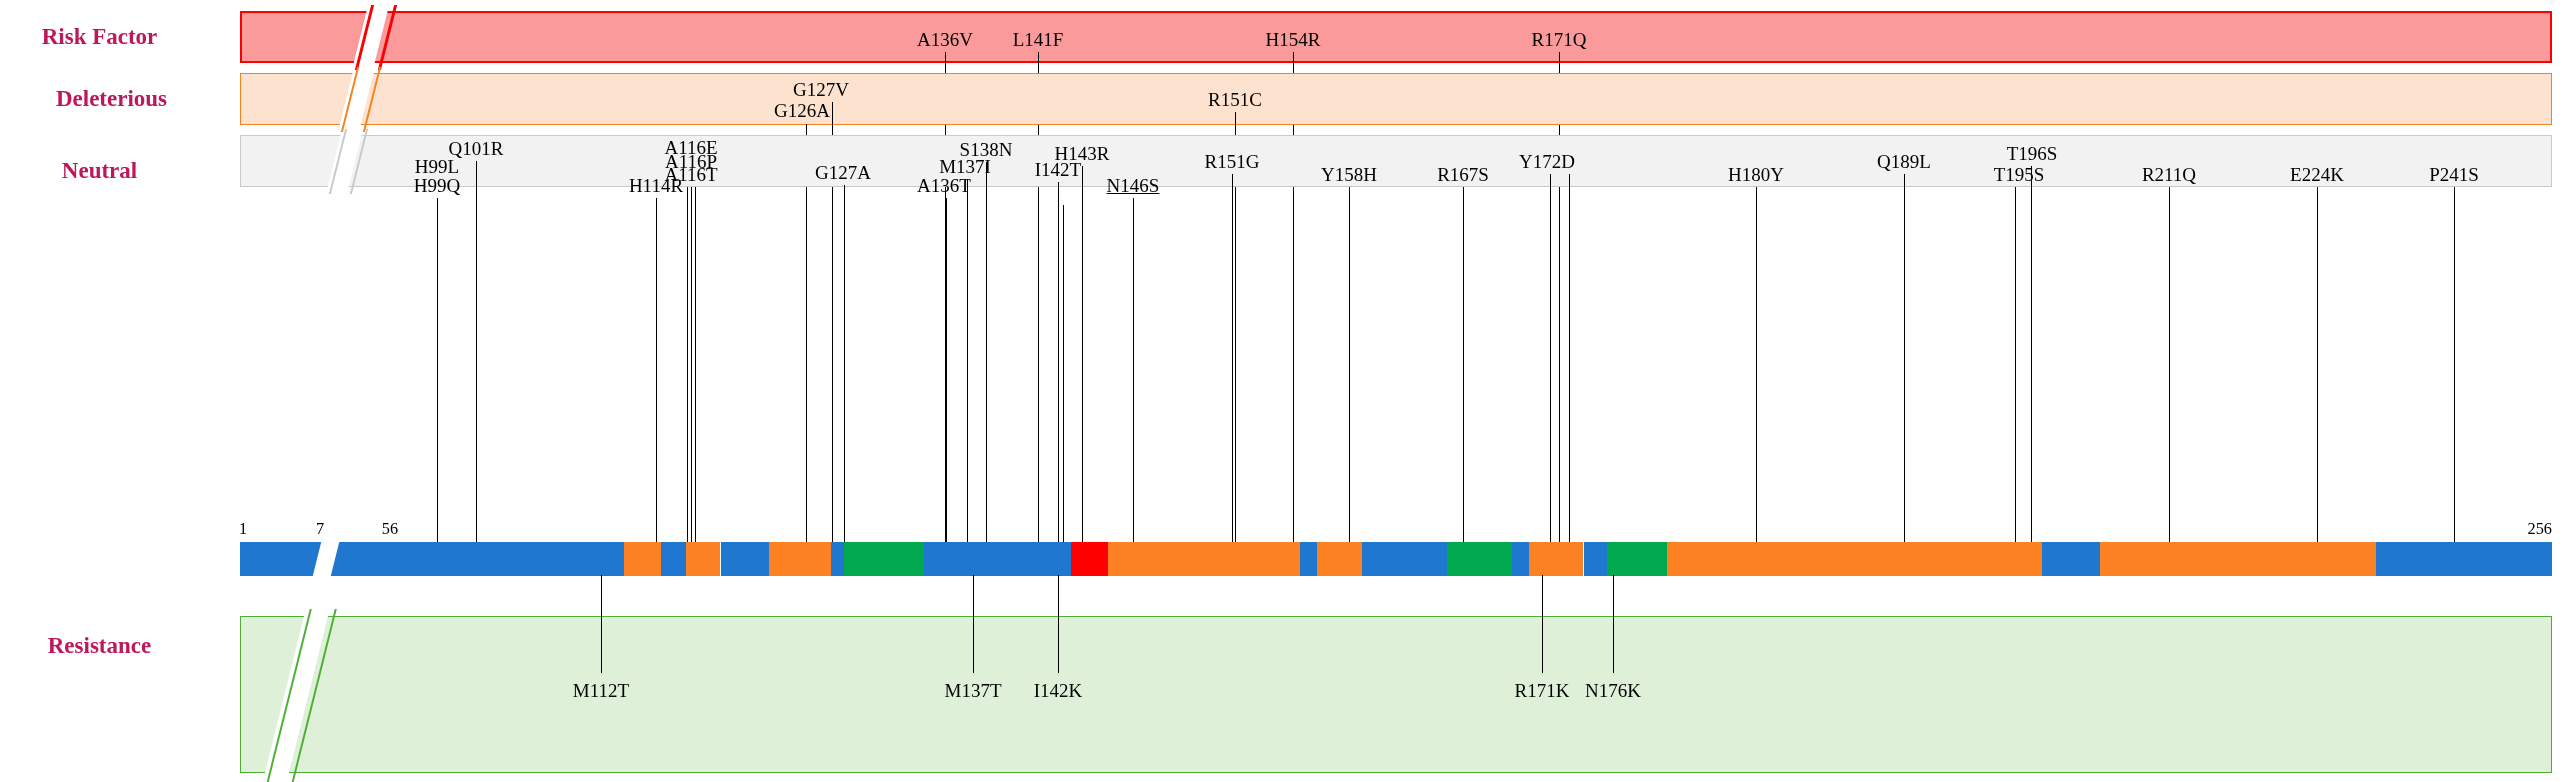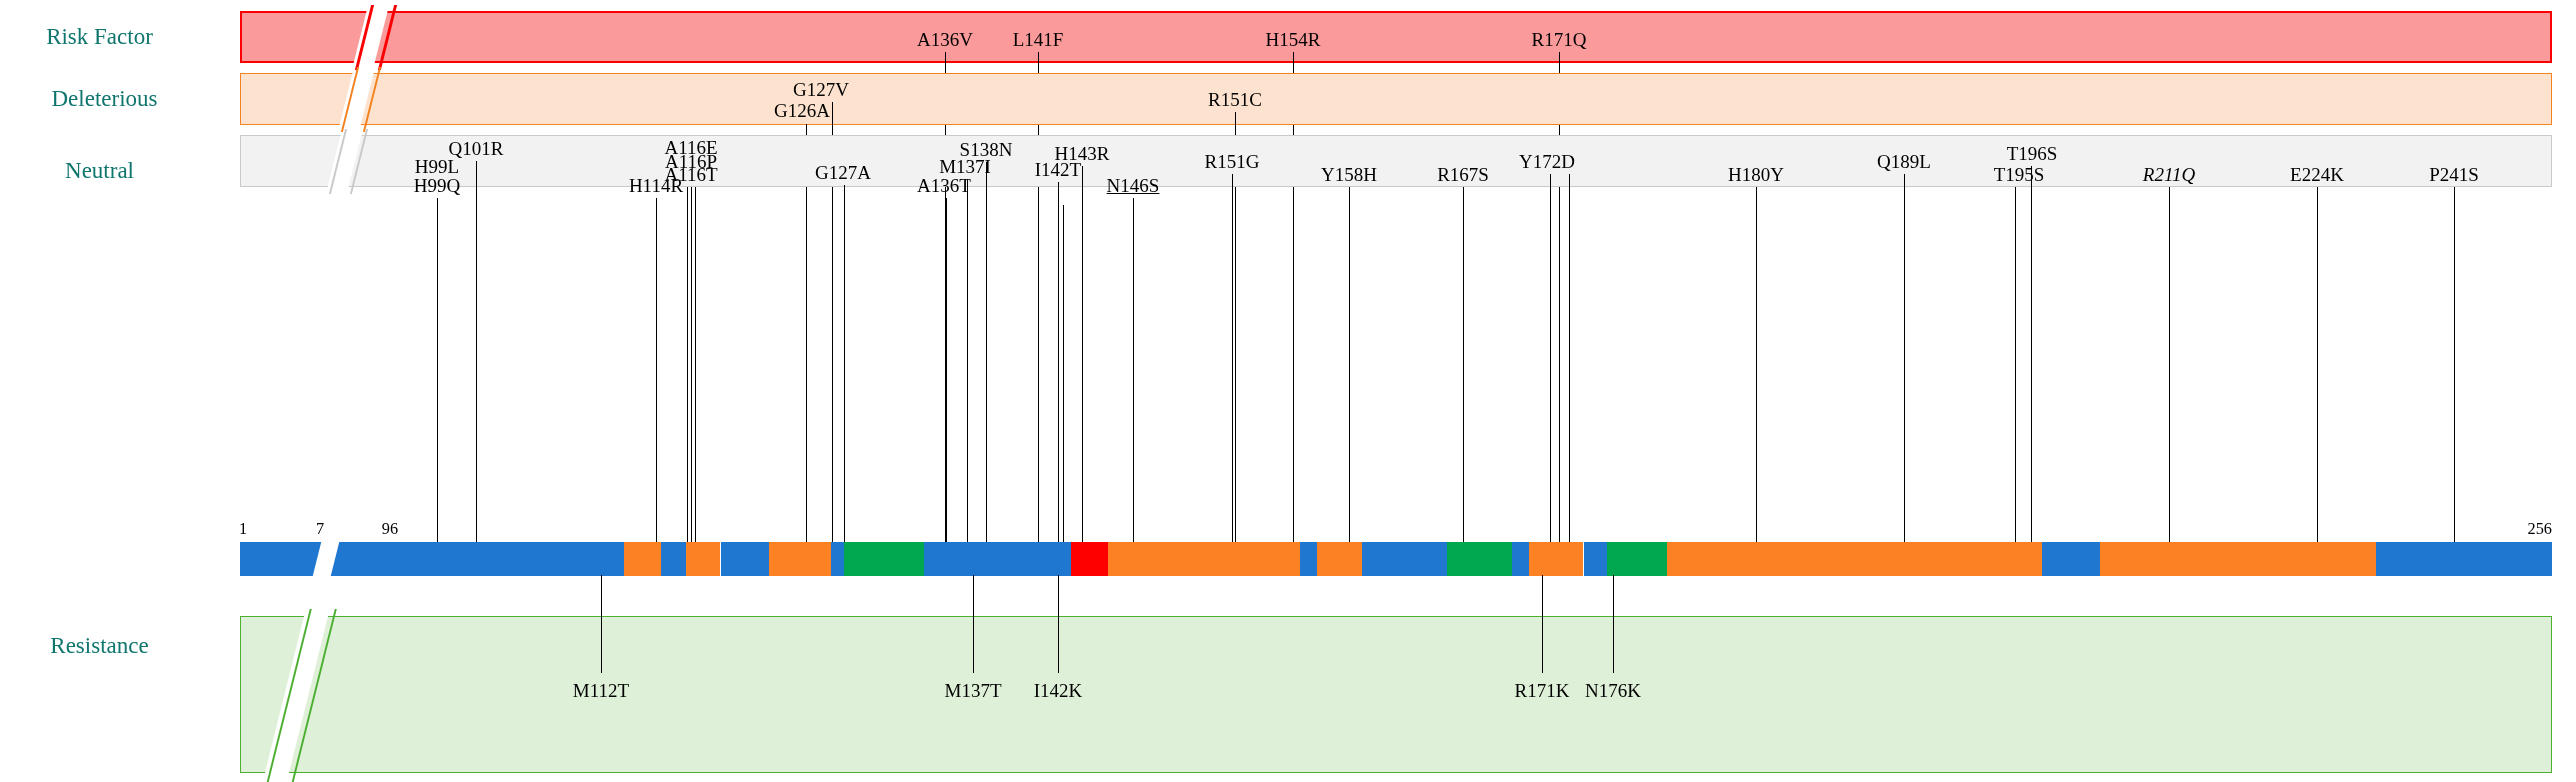--- a/index.html
+++ b/index.html
@@ -2,21 +2,21 @@
 <html style="font-size:9.7px"><head>
 <meta charset="utf-8">
 <style>
   html,body{margin:0;padding:0;background:#ffffff;}
   body{width:2576px;height:783px;position:relative;overflow:hidden;
        font-family:"Liberation Serif","DejaVu Serif",serif;}
 
   .fig{position:absolute;left:0;top:0;width:2576px;height:783px;}
 
   
-  .cat-label{position:absolute;font-weight:normal;font-size:23px;color:#0f766e;
+  .cat-label{position:absolute;font-weight:bold;font-size:23px;color:#be185d;
              text-align:center;white-space:nowrap;}
 
   
   .band{position:absolute;box-sizing:border-box;}
   .band-risk       {background:#fb9a9a;border:2.4px solid #fb0000;}
   .band-deleterious{background:#fde3cf;border:1.8px solid #f4821f;}
   .band-neutral    {background:#f2f2f2;border:1.2px solid #c9c9c9;}
   .band-resistance {background:#dff0d8;border:1.8px solid #4caf32;}
 
   
@@ -59,21 +59,21 @@
       <div class="vlabel" style="left: 945px; top: 29px;">A136V</div>
       <div class="leader" style="left: 945px; top: 52px; height: 490px;"></div>
       <div class="vlabel" style="left: 1038px; top: 29px;">L141F</div>
       <div class="leader" style="left: 1038px; top: 52px; height: 490px;"></div>
       <div class="vlabel" style="left: 1293px; top: 29px;">H154R</div>
       <div class="leader" style="left: 1293px; top: 52px; height: 490px;"></div>
       <div class="vlabel" style="left: 1559px; top: 29px;">R171Q</div>
       <div class="leader" style="left: 1559px; top: 52px; height: 490px;"></div>
     </div>
 
-  <div class="cat-label" style="left:5px;top:86px;width:199px;">Deleterious</div>
+  <div class="cat-label" style="left:12px;top:86px;width:199px;">Deleterious</div>
 
   <div class="band band-deleterious" style="left:240px;top:73px;width:2312px;height:52px;"></div>
   <div class="brk white" style="left:346px;top:67px;height:65px;width:20.5px;transform:skewX(-14deg);"></div>
   <div class="brk orange" style="left:349px;top:67px;height:65px;width:2.4px;transform:skewX(-14deg);"></div>
   <div class="brk orange" style="left:371px;top:67px;height:65px;width:2.4px;transform:skewX(-14deg);"></div>
 
   <div id="deleterious-labels">
       <div class="vlabel" style="left: 821px; top: 79px;">G127V</div>
       <div class="leader" style="left: 832px; top: 102px; height: 24px;"></div>
       <div class="vlabel" style="left: 802px; top: 100px;">G126A</div>
@@ -125,41 +125,41 @@
       <div class="vlabel" style="left: 1547px; top: 151px;">Y172D</div>
       <div class="leader" style="left: 1550px; top: 174px; height: 368px;"></div>
       <div class="vlabel" style="left: 1756px; top: 164px;">H180Y</div>
       <div class="leader" style="left: 1756px; top: 187px; height: 355px;"></div>
       <div class="vlabel" style="left: 1904px; top: 151px;">Q189L</div>
       <div class="leader" style="left: 1904px; top: 174px; height: 368px;"></div>
       <div class="vlabel" style="left: 2032px; top: 143px;">T196S</div>
       <div class="leader" style="left: 2031px; top: 166px; height: 54px;"></div>
       <div class="vlabel" style="left: 2019px; top: 164px;">T195S</div>
       <div class="leader" style="left: 2015px; top: 187px; height: 355px;"></div>
-      <div class="vlabel" style="left: 2169px; top: 164px; font-style: italic;">R211Q</div>
+      <div class="vlabel" style="left: 2169px; top: 164px;">R211Q</div>
       <div class="leader" style="left: 2169px; top: 187px; height: 355px;"></div>
       <div class="vlabel" style="left: 2317px; top: 164px;">E224K</div>
       <div class="leader" style="left: 2317px; top: 187px; height: 355px;"></div>
       <div class="vlabel" style="left: 2454px; top: 164px;">P241S</div>
       <div class="leader" style="left: 2454px; top: 187px; height: 355px;"></div>
       <div class="leader" style="left: 437px; top: 198px; height: 344px;"></div>
       <div class="leader" style="left: 695px; top: 187px; height: 355px;"></div>
       <div class="leader" style="left: 687px; top: 187px; height: 355px;"></div>
       <div class="leader" style="left: 967px; top: 198px; height: 344px;"></div>
       <div class="leader" style="left: 986px; top: 198px; height: 344px;"></div>
       <div class="leader" style="left: 1063px; top: 205px; height: 337px;"></div>
       <div class="leader" style="left: 1082px; top: 205px; height: 337px;"></div>
       <div class="leader" style="left: 1569px; top: 174px; height: 368px;"></div>
       <div class="leader" style="left: 2031px; top: 212px; height: 331px;"></div>
     </div>
 
   <div id="axis-ticks">
       <div class="tick" style="left: 239px; top: 519px; transform: translateX(0px);">1</div>
       <div class="tick" style="left: 320px; top: 519px;">7</div>
-      <div class="tick" style="left: 390px; top: 519px;">96</div>
+      <div class="tick" style="left: 390px; top: 519px;">56</div>
       <div class="tick" style="left: 2552px; top: 519px; transform: translateX(-100%);">256</div>
     </div>
 
   <div class="protein-bar" style="left:240px;top:542px;width:2312px;height:34px;">
     <div id="bar-segments" style="position:absolute;left:0;top:0;width:100%;height:100%;">
         <div class="seg" style="left: 0px; width: 384px; background: rgb(31, 119, 208);"></div>
         <div class="seg" style="left: 384px; width: 37px; background: rgb(251, 129, 34);"></div>
         <div class="seg" style="left: 421px; width: 25px; background: rgb(31, 119, 208);"></div>
         <div class="seg" style="left: 446px; width: 34px; background: rgb(251, 129, 34);"></div>
         <div class="seg" style="left: 481px; width: 48px; background: rgb(31, 119, 208);"></div>

